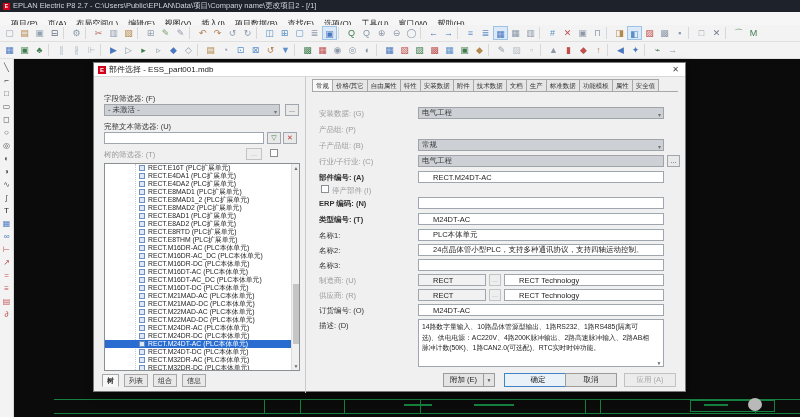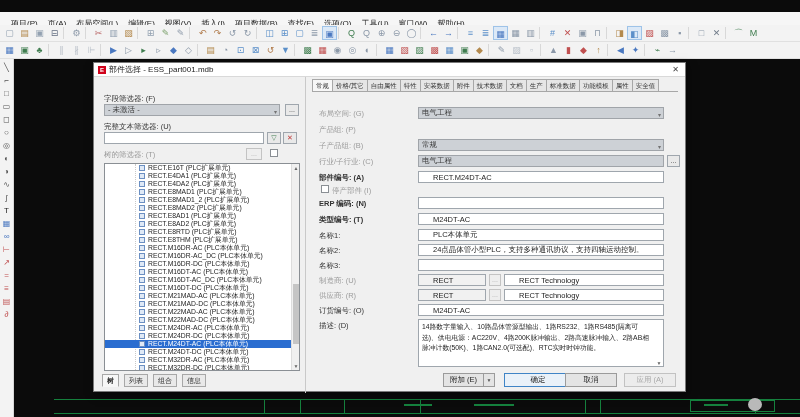--- a/index.html
+++ b/index.html
@@ -98,20 +98,24 @@
   .checkbox { position:absolute; width:8px; height:8px; background:#fff; border:1px solid #8a8f94; }
 
   .watermark { position:absolute; left:597px; top:369px; font-family:"DejaVu Sans Mono",monospace;
                font-size:16px; letter-spacing:2px; color:#8f8f8f; opacity:.9; z-index:50; white-space:nowrap; }
 </style>
 </head>
 <body>
 
 <div class="screen">
 
+  <div class="titlebar">
+    <span class="app-ico">E</span>
+    <span class="title">EPLAN Electric P8 2.7 - C:\Users\Public\EPLAN\Data\项目\Company name\更改项目2 - [/1]</span>
+  </div>
 
   <div class="menubar">
 
   <span class="menu-item">项目(P)</span>
       <span class="menu-item">页(A)</span>
       <span class="menu-item">布局空间(L)</span>
       <span class="menu-item">编辑(E)</span>
       <span class="menu-item">视图(V)</span>
       <span class="menu-item">插入(I)</span>
       <span class="menu-item">项目数据(B)</span>
@@ -436,21 +440,21 @@
         <span class="rtab">技术数据</span>
         <span class="rtab">文档</span>
         <span class="rtab">生产</span>
         <span class="rtab">标准数据</span>
         <span class="rtab">功能模板</span>
         <span class="rtab">属性</span>
         <span class="rtab">安全值</span>
       </div>
     <div class="rtabs-underline"></div>
 
-    <div class="lbl dis" style="left:225px;top:46px;">布局空间: (G)</div>
+    <div class="lbl dis" style="left:225px;top:46px;">安装数据: (G)</div>
     <div class="combo" style="left:324px;top:44px;width:246px;">
       <span>电气工程</span>
       <span class="arr">▾</span>
     </div>
 
     <div class="lbl dis" style="left:225px;top:62px;">产品组: (P)</div>
 
     <div class="lbl dis" style="left:225px;top:78px;">子产品组: (B)</div>
     <div class="combo" style="left:324px;top:76px;width:246px;">
       <span>常规</span>

